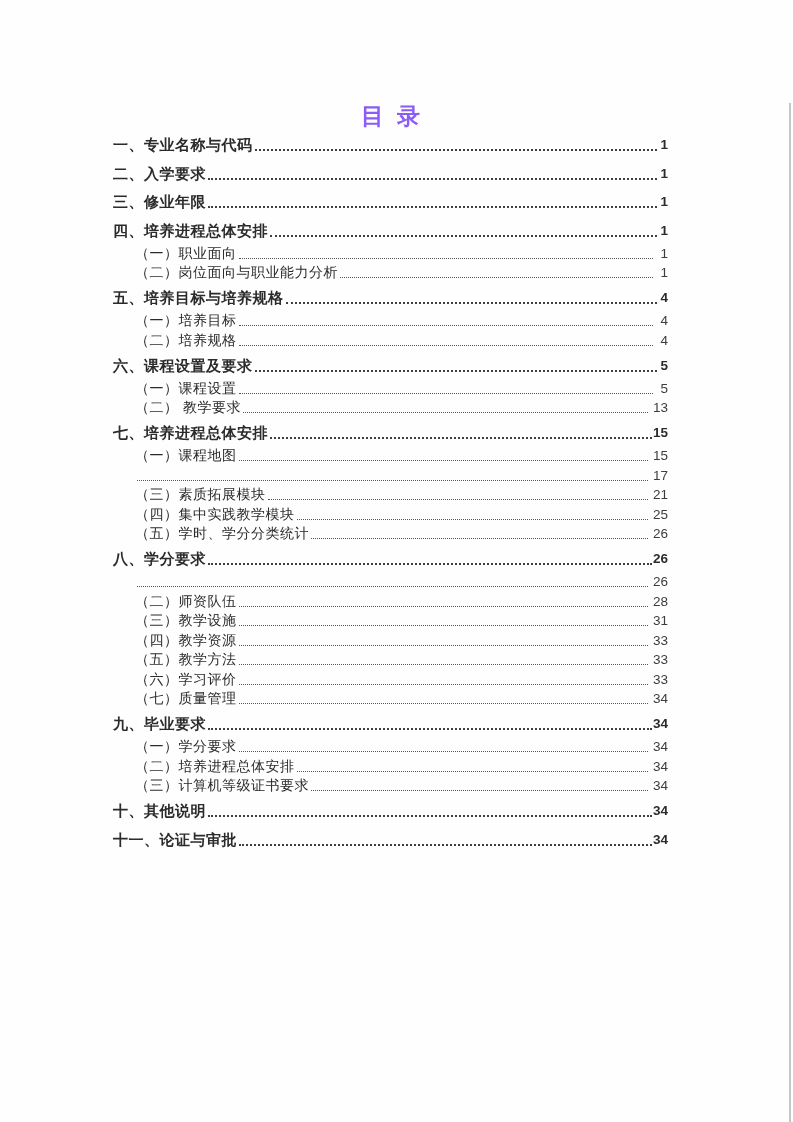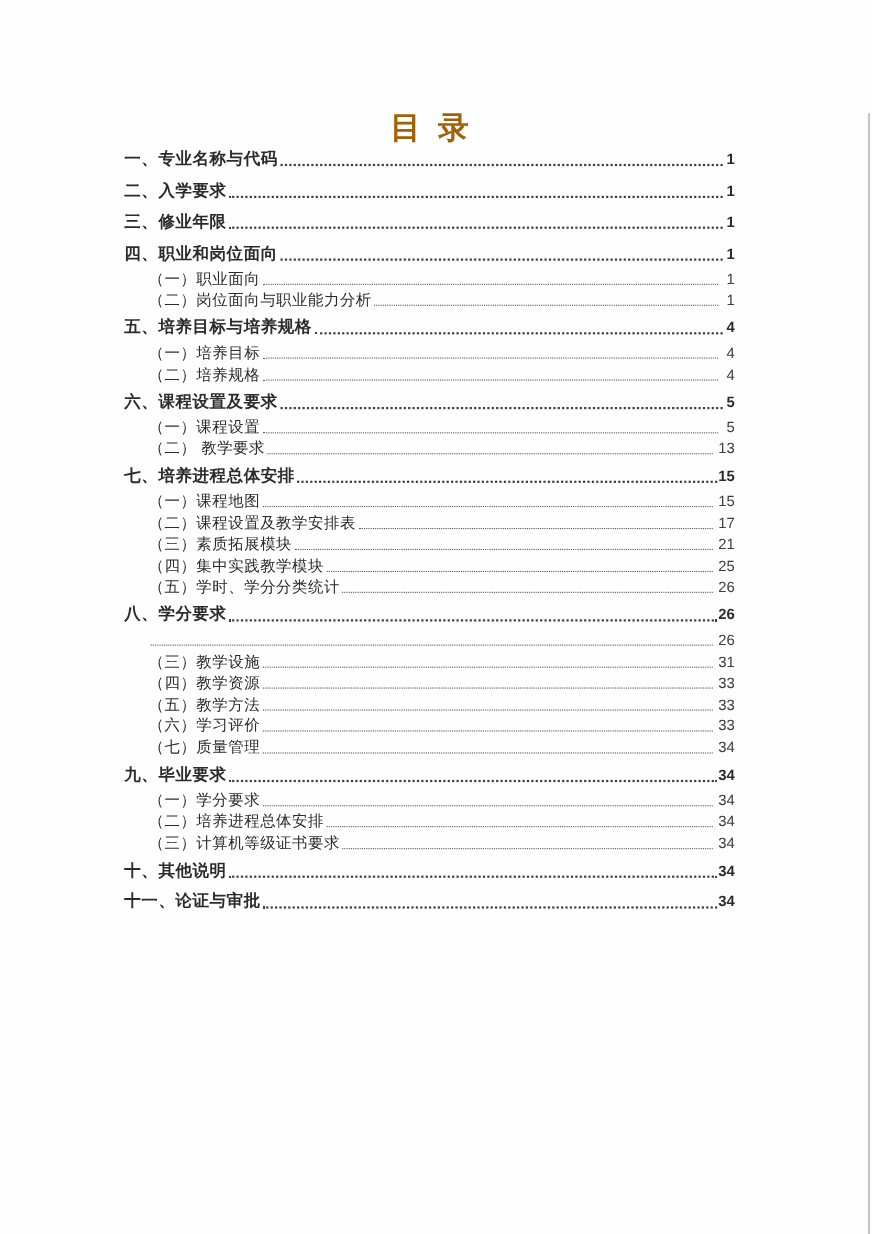--- a/index.html
+++ b/index.html
@@ -24,24 +24,24 @@
     width: 2px;
     background: #c6c6c6;
   }
   .content {
     padding: 0 125px 0 113px;
   }
   .doc-title {
     margin-top: 103px;
     margin-bottom: 0;
     text-align: center;
-    font-size: 28px;
+    font-size: 23px;
     line-height: 26px;
     font-weight: bold;
-    color: #a16207;
+    color: #8b5cf6;
     white-space: pre;
   }
   .toc {
     display: flex;
     flex-direction: column;
   }
   .toc-row {
     display: flex;
     align-items: flex-end;
     height: 19.5px;
@@ -103,21 +103,21 @@
     <span class="toc-label">二、入学要求</span>
     <span class="toc-dots"></span>
     <span class="toc-page">1</span>
   </div>
         <div class="toc-row level1">
     <span class="toc-label">三、修业年限</span>
     <span class="toc-dots"></span>
     <span class="toc-page">1</span>
   </div>
         <div class="toc-row level1">
-    <span class="toc-label">四、职业和岗位面向</span>
+    <span class="toc-label">四、培养进程总体安排</span>
     <span class="toc-dots"></span>
     <span class="toc-page">1</span>
   </div>
         <div class="toc-row level2">
     <span class="toc-label">（一）职业面向</span>
     <span class="toc-dots"></span>
     <span class="toc-page">1</span>
   </div>
         <div class="toc-row level2">
     <span class="toc-label">（二）岗位面向与职业能力分析</span>
@@ -158,21 +158,20 @@
     <span class="toc-label">七、培养进程总体安排</span>
     <span class="toc-dots"></span>
     <span class="toc-page">15</span>
   </div>
         <div class="toc-row level2">
     <span class="toc-label">（一）课程地图</span>
     <span class="toc-dots"></span>
     <span class="toc-page">15</span>
   </div>
         <div class="toc-row level2">
-    <span class="toc-label">（二）课程设置及教学安排表</span>
     <span class="toc-dots"></span>
     <span class="toc-page">17</span>
   </div>
         <div class="toc-row level2">
     <span class="toc-label">（三）素质拓展模块</span>
     <span class="toc-dots"></span>
     <span class="toc-page">21</span>
   </div>
         <div class="toc-row level2">
     <span class="toc-label">（四）集中实践教学模块</span>
@@ -185,20 +184,25 @@
     <span class="toc-page">26</span>
   </div>
         <div class="toc-row level1">
     <span class="toc-label">八、学分要求</span>
     <span class="toc-dots"></span>
     <span class="toc-page">26</span>
   </div>
         <div class="toc-row level2">
     <span class="toc-dots"></span>
     <span class="toc-page">26</span>
+  </div>
+        <div class="toc-row level2">
+    <span class="toc-label">（二）师资队伍</span>
+    <span class="toc-dots"></span>
+    <span class="toc-page">28</span>
   </div>
         <div class="toc-row level2">
     <span class="toc-label">（三）教学设施</span>
     <span class="toc-dots"></span>
     <span class="toc-page">31</span>
   </div>
         <div class="toc-row level2">
     <span class="toc-label">（四）教学资源</span>
     <span class="toc-dots"></span>
     <span class="toc-page">33</span>

